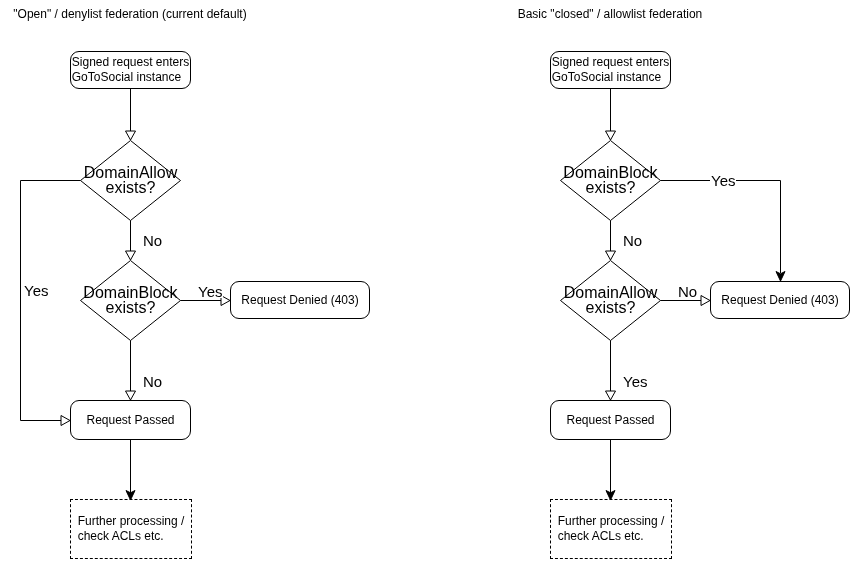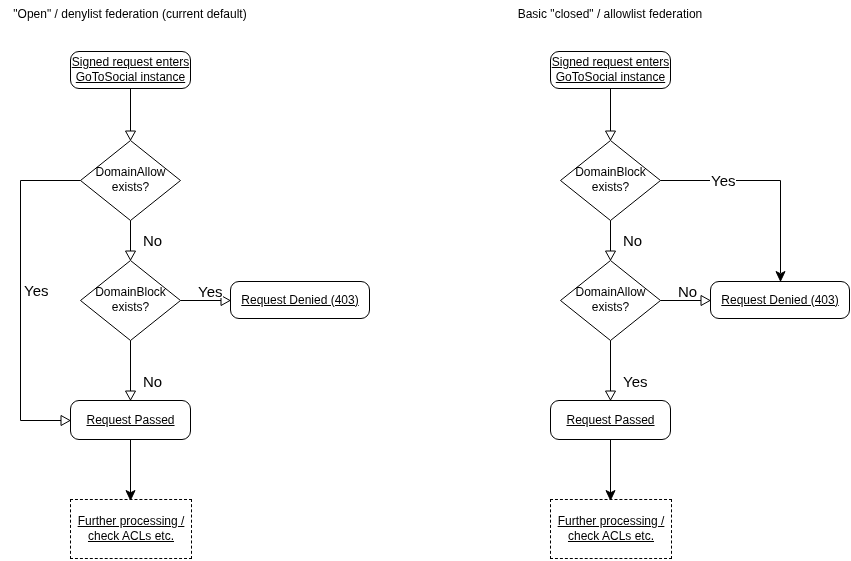--- a/index.html
+++ b/index.html
@@ -8,28 +8,28 @@
     font-family:"Liberation Sans",sans-serif;color:#000;overflow:hidden;
   }
   .wires{position:absolute;left:0;top:0;}
   .wires line,.wires polyline{stroke:#000;stroke-width:1;fill:none;}
   .node-shape{fill:#ffffff;stroke:#000;stroke-width:1;}
   .open-head{fill:#ffffff;stroke:#000;stroke-width:1;stroke-linejoin:miter;}
   .filled-head{fill:#000;stroke:#000;stroke-width:1;}
   .chart-title{position:absolute;top:7px;width:240px;font-size:12px;line-height:14px;text-align:center;}
   .node{
     position:absolute;box-sizing:border-box;border:1px solid #000;background:#fff;
-    display:flex;align-items:center;justify-content:center;text-align:center;
-    font-size:12px;line-height:15px;white-space:pre-line;text-decoration:underline;
+    display:flex;align-items:center;justify-content:center;text-align:left;
+    font-size:12px;line-height:15px;white-space:pre-line;
   }
   .rounded{border-radius:9px;}
   .dashed{border-style:dashed;background:transparent;}
   .dlabel{
     position:absolute;width:105px;height:30px;text-align:center;
-    font-size:12px;line-height:15px;white-space:pre-line;
+    font-size:16px;line-height:15px;white-space:pre-line;
   }
   .elabel{
     position:absolute;font-size:15px;line-height:13px;background:#ffffff;padding:0 1px;
   }
 </style>
 </head>
 <body>
 
 <div class="canvas">
 

